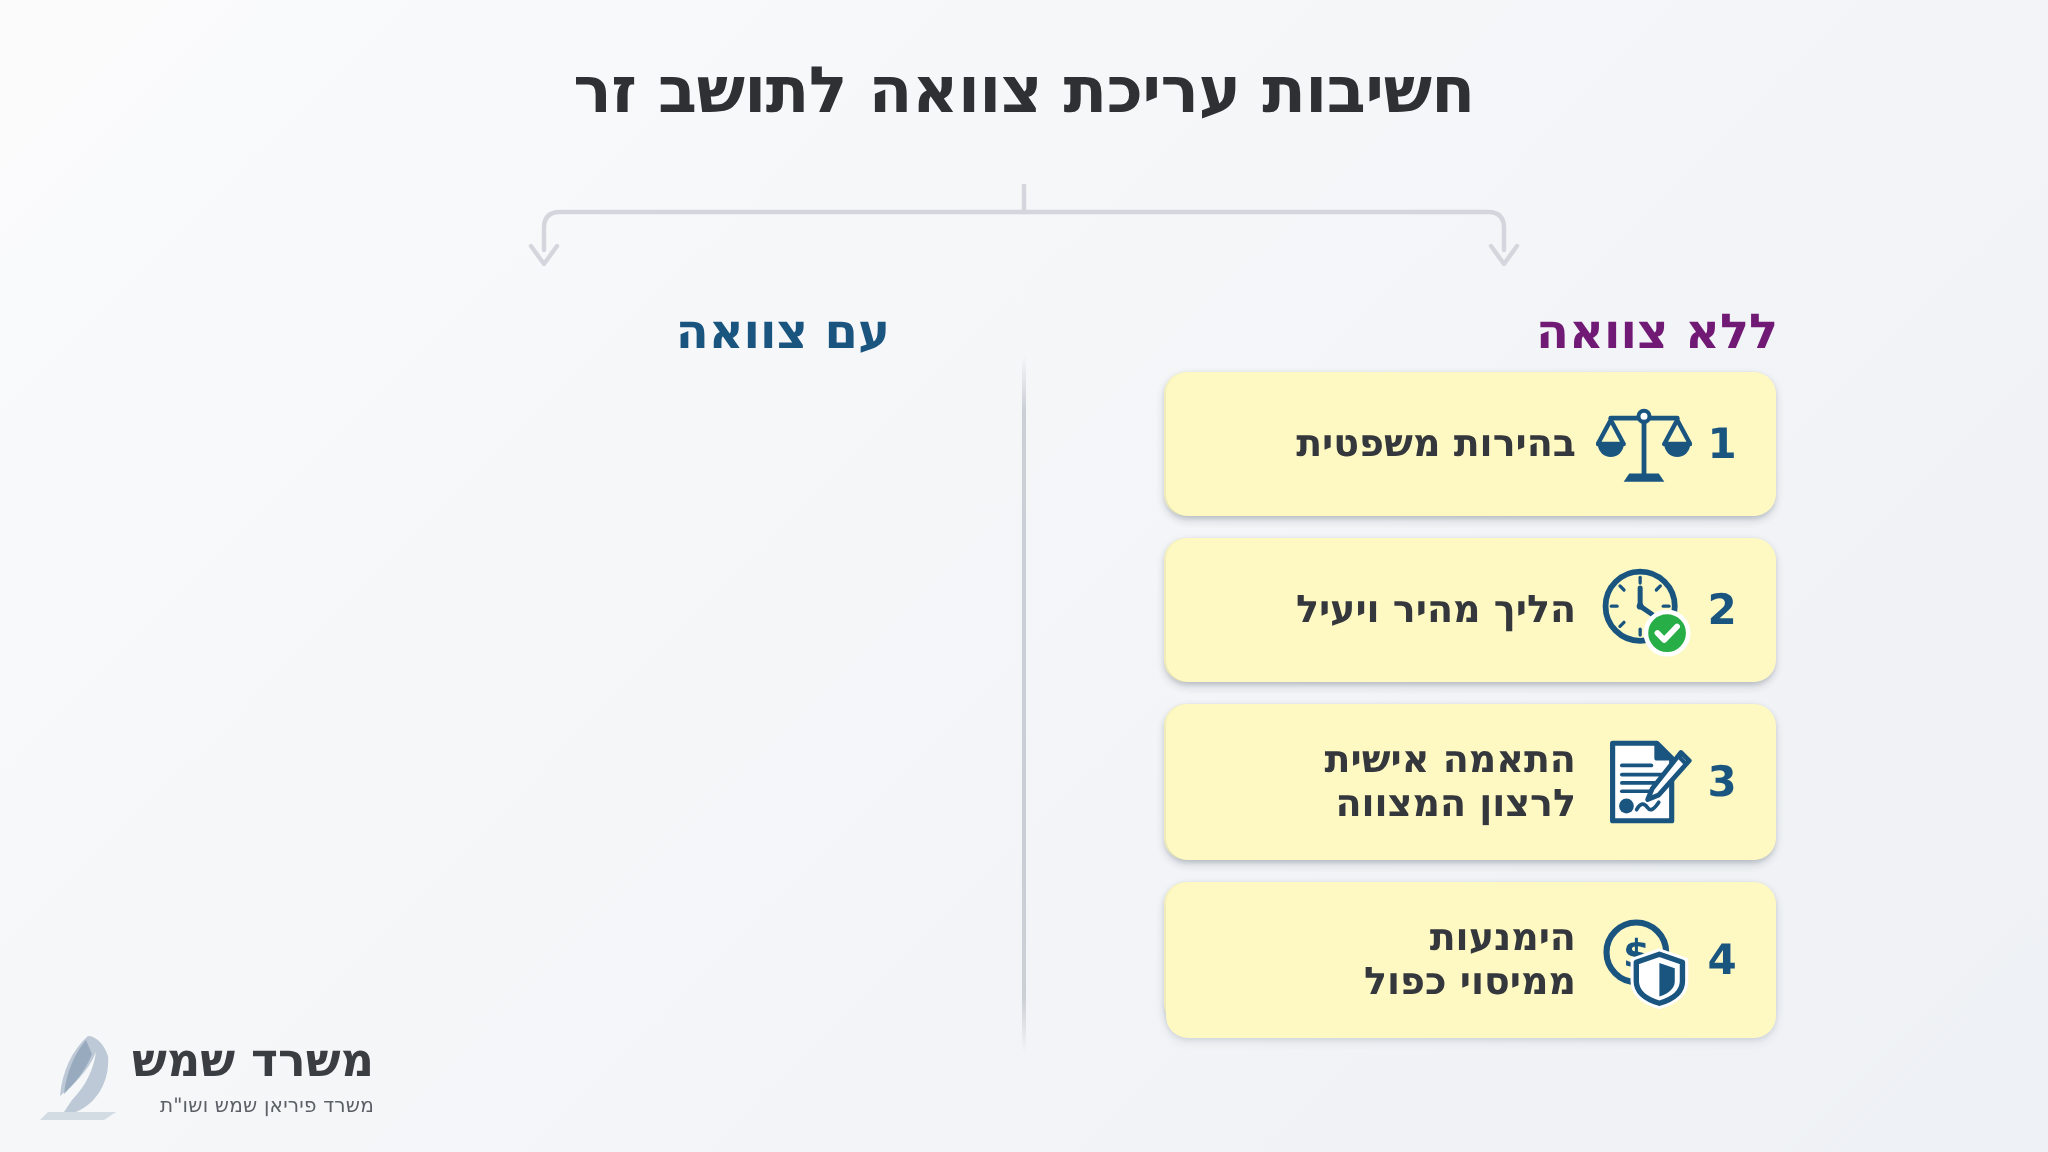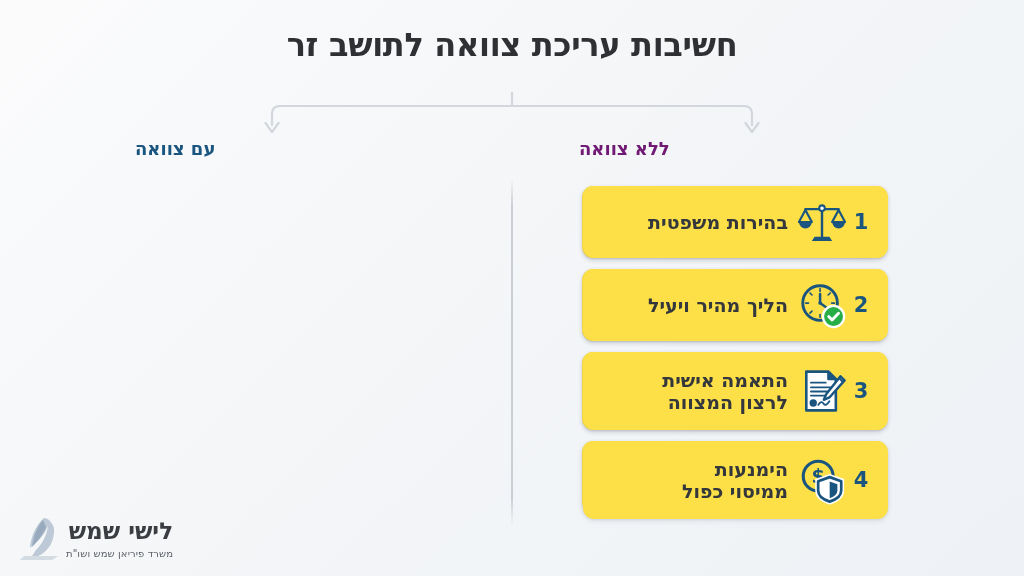--- a/index.html
+++ b/index.html
@@ -29,24 +29,24 @@
   
   .connector {
     position: absolute;
     top: 92px; left: 262px;
     width: 500px; height: 50px;
   }
 
   
   .col-head {
     position: absolute;
-    top: 138px;
-    font-size: 18px;
-    font-weight: bold;
-    text-align: left;
+    top: 152px;
+    font-size: 24px;
+    font-weight: bold;
+    text-align: right;
     width: 310px;
     white-space: nowrap;
   }
   .col-head.left  { right: 135px; color: #701a75; }
   .col-head.right { left: 135px;  color: #1a5580; }
 
   
   .divider {
     position: absolute;
     left: 511px; top: 178px;
@@ -61,21 +61,21 @@
 
   
   .column { position: absolute; width: 305px; }
   .column.left  { right: 137px; top: 186px; }
   .column.right { left: 583px;  top: 186px; }
 
   .card {
     position: relative;
     height: 72px;
     margin-bottom: 11px;
-    background: #fde047;
+    background: #fef9c3;
     border-radius: 11px;
     box-shadow: 0 2px 5px rgba(40,50,65,0.10),
                 0 1px 2px rgba(40,50,65,0.07);
     display: flex;
     flex-direction: row-reverse;
     align-items: center;
     padding: 0 16px 0 12px;
   }
   .card.tall { height: 78px; padding-left: 28px; }
 
@@ -327,16 +327,16 @@
 
 </div>
 
 <div class="logo">
   <svg class="logo-mark" viewBox="0 0 42 46">
     <path d="M26 2 C18 9 13 20 12 32 C18 27 26 20 30 10 C29 18 25 27 18 34 L14 40 L20 40 C30 36 37 25 36 12 C34 6 30 2 26 2 Z" fill="#b9c6d4" opacity="0.95"></path>
     <path d="M25 4 C19 11 15 21 14 31 C19 26 25 19 28 11 Z" fill="#8fa4b8" opacity="0.8"></path>
     <path d="M6 40 L40 40 L34 44 L2 44 Z" fill="#d3dbe3"></path>
   </svg>
   <div class="logo-texts">
-    <div class="logo-name">לישי שמש</div>
+    <div class="logo-name">משרד שמש</div>
     <div class="logo-sub">משרד פיריאן שמש ושו"ת</div>
   </div>
 </div>
 
 </body></html>

